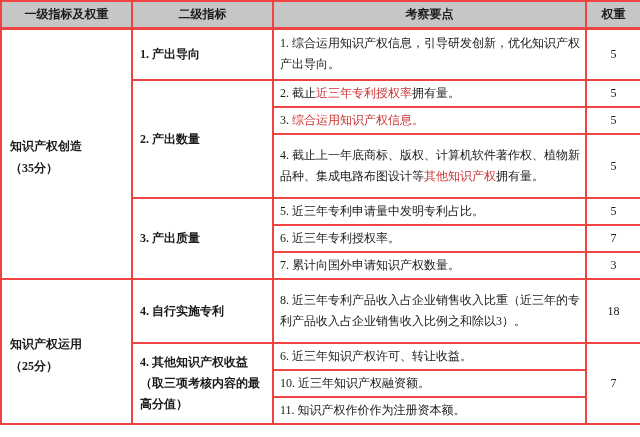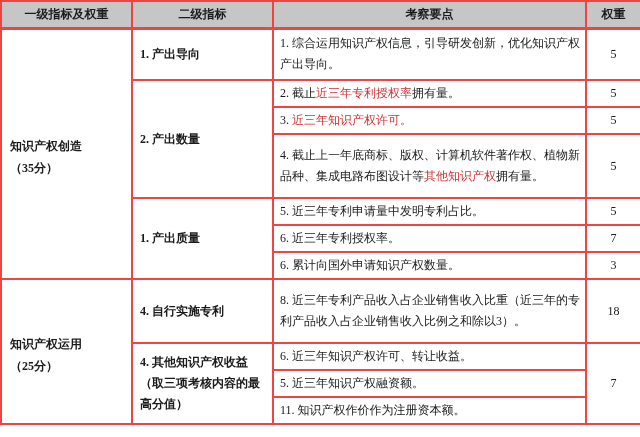--- a/index.html
+++ b/index.html
@@ -79,53 +79,53 @@
     <td class="lv2">1. 产出导向</td>
     <td class="pt"><span>1. 综合运用知识产权信息，引导研发创新，优化知识产权产出导向。</span></td>
     <td class="wt">5</td>
   </tr>
   <tr style="height:23px">
     <td class="lv2" rowspan="3">2. 产出数量</td>
     <td class="pt"><span>2. 截止</span><span class="red">近三年专利授权率</span><span>拥有量。</span></td>
     <td class="wt">5</td>
   </tr>
   <tr style="height:23px">
-    <td class="pt"><span>3. </span><span class="red">近三年知识产权许可。</span></td>
+    <td class="pt"><span>3. </span><span class="red">综合运用知识产权信息。</span></td>
     <td class="wt">5</td>
   </tr>
   <tr style="height:64px">
     <td class="pt"><span>4. 截止上一年底商标、版权、计算机软件著作权、植物新品种、集成电路布图设计等</span><span class="red">其他知识产权</span><span>拥有量。</span></td>
     <td class="wt">5</td>
   </tr>
   <tr style="height:23px">
-    <td class="lv2" rowspan="3">1. 产出质量</td>
+    <td class="lv2" rowspan="3">3. 产出质量</td>
     <td class="pt"><span>5. 近三年专利申请量中发明专利占比。</span></td>
     <td class="wt">5</td>
   </tr>
   <tr style="height:23px">
     <td class="pt"><span>6. 近三年专利授权率。</span></td>
     <td class="wt">7</td>
   </tr>
   <tr style="height:23px">
-    <td class="pt"><span>6. 累计向国外申请知识产权数量。</span></td>
+    <td class="pt"><span>7. 累计向国外申请知识产权数量。</span></td>
     <td class="wt">3</td>
   </tr>
   <tr style="height:64px">
     <td class="lv1" rowspan="4">
       <div class="lbl">知识产权运用（25分）</div>
     </td>
     <td class="lv2">4. 自行实施专利</td>
     <td class="pt"><span>8. 近三年专利产品收入占企业销售收入比重（近三年的专利产品收入占企业销售收入比例之和除以3）。</span></td>
     <td class="wt">18</td>
   </tr>
   <tr style="height:23px">
     <td class="lv2" rowspan="3">4. 其他知识产权收益（取三项考核内容的最高分值）</td>
     <td class="pt"><span>6. 近三年知识产权许可、转让收益。</span></td>
     <td class="wt" rowspan="3">7</td>
   </tr>
   <tr style="height:23px">
-    <td class="pt"><span>5. 近三年知识产权融资额。</span></td>
+    <td class="pt"><span>10. 近三年知识产权融资额。</span></td>
   </tr>
   <tr style="height:23px">
     <td class="pt"><span>11. 知识产权作价作为注册资本额。</span></td>
   </tr>
 </tbody>
   </table>
 
 </body></html>

